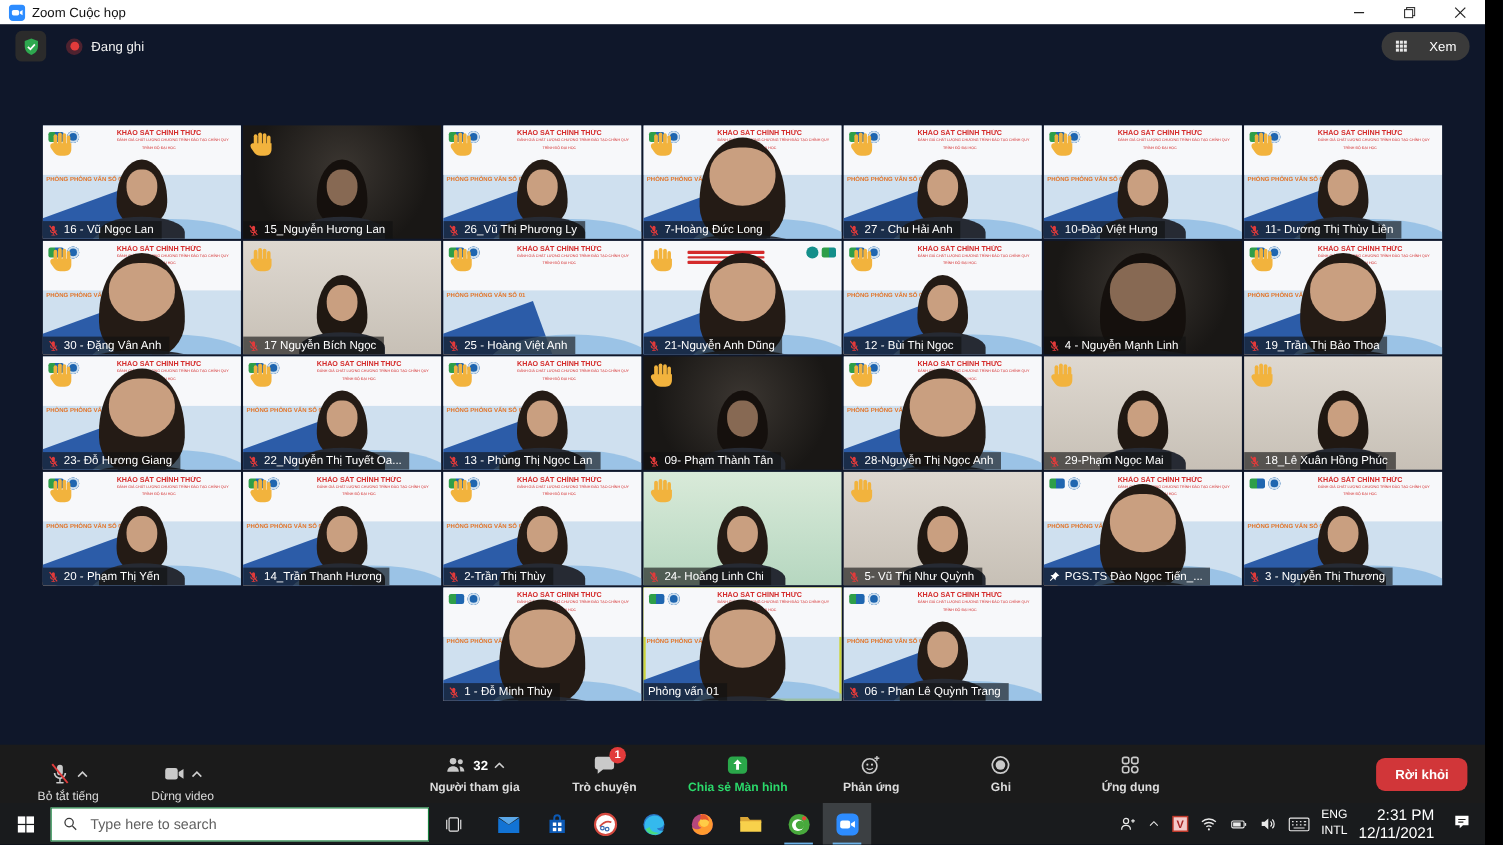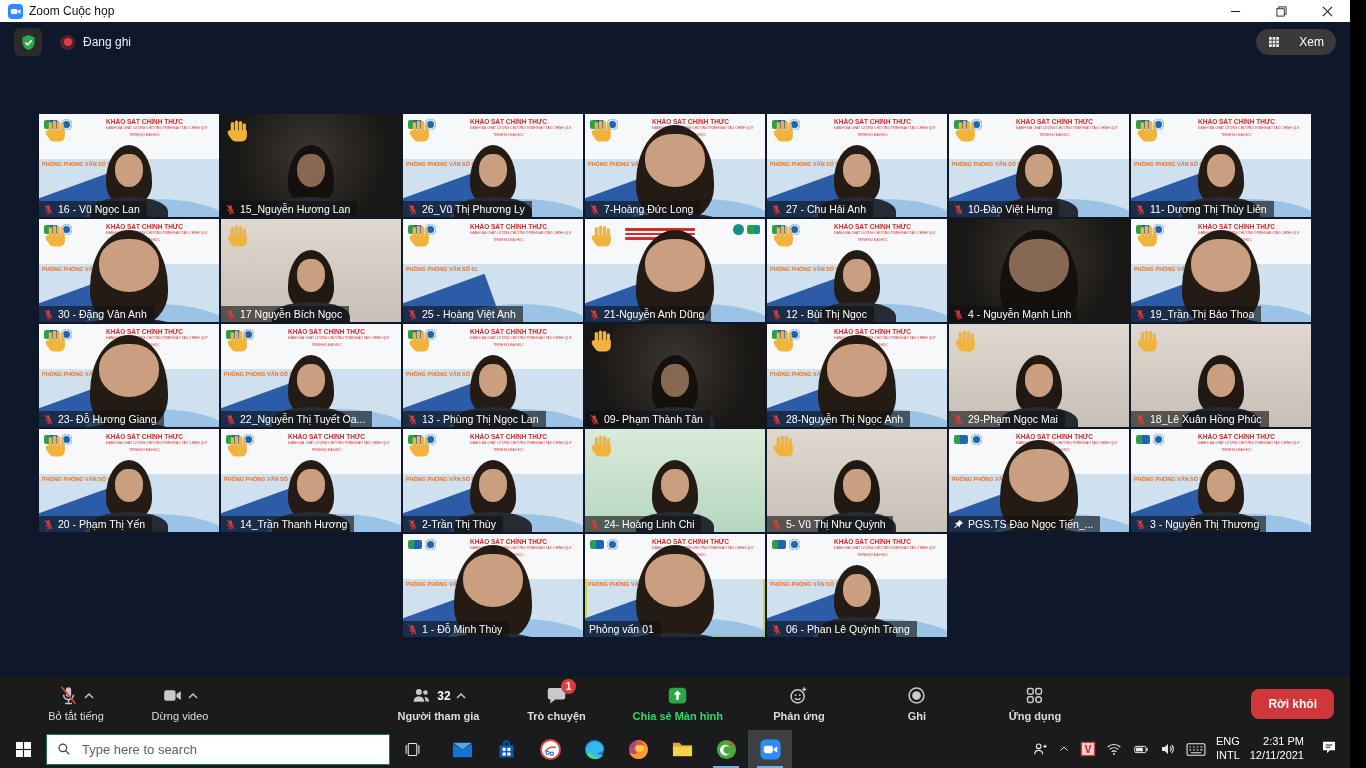--- a/index.html
+++ b/index.html
@@ -77,21 +77,21 @@
 
   .hand{position:absolute;top:4px;left:4px;line-height:0;}
   .plate{position:absolute;left:0;bottom:0;max-width:100%;box-sizing:border-box;z-index:3;
     display:flex;align-items:center;gap:4px;background:rgba(16,16,16,.62);padding:2px 7px 2px 4px;}
   .plate .mic{line-height:0;flex:none;}
   .pname{color:#fff;font-size:10.5px;white-space:nowrap;overflow:hidden;text-overflow:ellipsis;}
 
   
   .toolbar{position:absolute;left:0;right:0;top:677px;height:53px;background:#1b1b1b;
     display:flex;align-items:stretch;}
-  .tb-left{display:flex;padding-left:24px;}
+  .tb-left{display:flex;padding-left:10px;align-items:flex-end;}
   .tb-center{flex:1;display:flex;justify-content:center;gap:14px;font-weight:bold;}
   .tbtn{min-width:84px;padding:0 10px;display:flex;flex-direction:column;align-items:center;
     justify-content:center;gap:4px;position:relative;cursor:pointer;}
   .irow{position:relative;display:flex;align-items:center;gap:5px;line-height:0;}
   .tlabel{font-size:11px;color:#dcdcdc;white-space:nowrap;}
   .share .tlabel{color:#2bd96b;}
   .chev{position:absolute;right:-4px;top:16px;line-height:0;}
   .count{color:#fff;font-size:12px;line-height:1;}
   .badge{position:absolute;top:-6px;right:-9px;min-width:15px;height:15px;border-radius:8px;
     background:#e23b3b;color:#fff;font-size:10px;display:flex;align-items:center;justify-content:center;}
@@ -108,21 +108,21 @@
     font-size:13px;color:#333;font-family:inherit;}
   .searchbox input::placeholder{color:#5f5f5f;}
   .taskview{width:44px;height:38px;display:flex;align-items:center;justify-content:center;}
   .apps{display:flex;height:38px;margin-left:6px;}
   .app{width:44px;height:38px;position:relative;display:flex;align-items:center;justify-content:center;}
   .app.active{background:#3c4043;}
   .app.open::after{content:"";position:absolute;left:9px;right:9px;bottom:0;height:2px;background:#6cb2e8;}
   .tray{margin-left:auto;display:flex;align-items:center;gap:10px;padding-right:6px;}
   .tr{display:flex;align-items:center;justify-content:center;line-height:0;}
   .lang{color:#fff;font-size:11px;line-height:1.25;text-align:left;}
-  .clock{color:#fff;font-size:11px;line-height:1.25;text-align:right;}
+  .clock{color:#fff;font-size:14px;line-height:1.25;text-align:right;}
   .action{padding:0 7px;}
 </style>
 </head>
 <body>
 
 <div class="screen">
 
   <div class="titlebar">
     <span style="line-height:0;">
       <svg width="15" height="15" viewBox="0 0 24 24">

